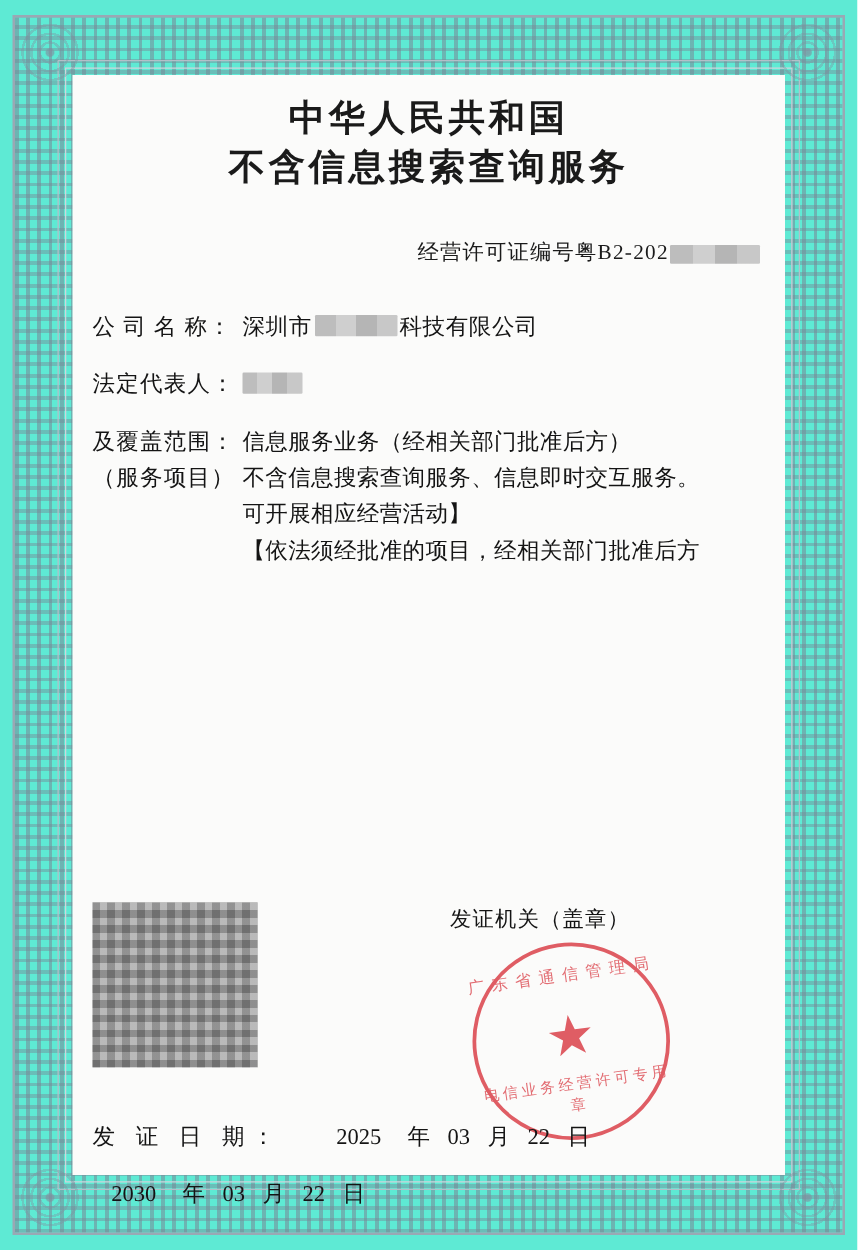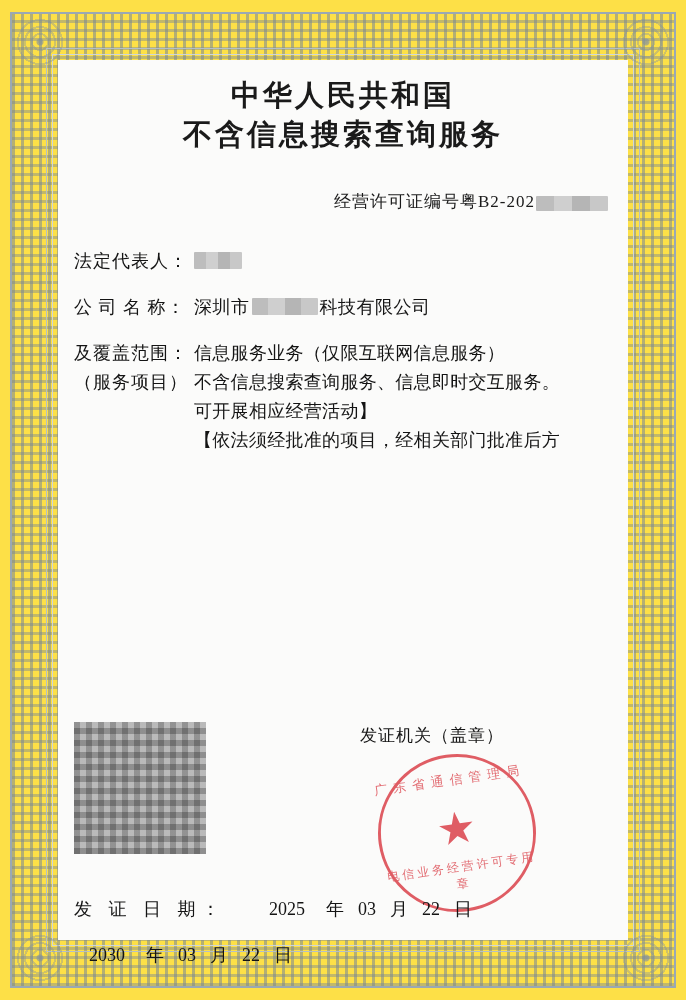--- a/index.html
+++ b/index.html
@@ -13,21 +13,21 @@
     font-family: "Liberation Serif", "DejaVu Serif", serif;
     overflow: hidden;
     position: relative;
   }
 
   #certificate {
     position: absolute;
     left: 0; top: 0;
     width: 686px;
     height: 1000px;
-    background: #fde047;
+    background: #5eead4;
     box-sizing: border-box;
   }
 
   
   .border-outer {
     position: absolute;
     left: 10px; top: 12px;
     width: 666px;
     height: 976px;
     box-sizing: border-box;
@@ -298,40 +298,40 @@
     </div>
 
     <div class="cert-number">
       <span>经营许可证编号粤B2-202</span><span class="redact num"></span>
     </div>
 
 
     <div class="fields">
 
       <div class="field-row">
+        <div class="field-label">公 司 名 称：</div>
+        <div class="field-value">
+          <span>深圳市</span><span class="redact company"></span><span>科技有限公司</span>
+        </div>
+      </div>
+
+      <div class="field-row">
         <div class="field-label">法定代表人：</div>
         <div class="field-value">
           <span class="redact legal"></span>
-        </div>
-      </div>
-
-      <div class="field-row">
-        <div class="field-label">公 司 名 称：</div>
-        <div class="field-value">
-          <span>深圳市</span><span class="redact company"></span><span>科技有限公司</span>
         </div>
       </div>
 
       <div class="field-row">
         <div class="multi-label">
           <div>及覆盖范围：</div>
           <div>（服务项目）</div>
         </div>
         <div class="multi-value">
-          <div>信息服务业务（仅限互联网信息服务）</div>
+          <div>信息服务业务（经相关部门批准后方）</div>
           <div>不含信息搜索查询服务、信息即时交互服务。</div>
           <div>可开展相应经营活动】</div>
           <div>【依法须经批准的项目，经相关部门批准后方</div>
         </div>
       </div>
 
     </div>
 
     <div class="lower">
 

